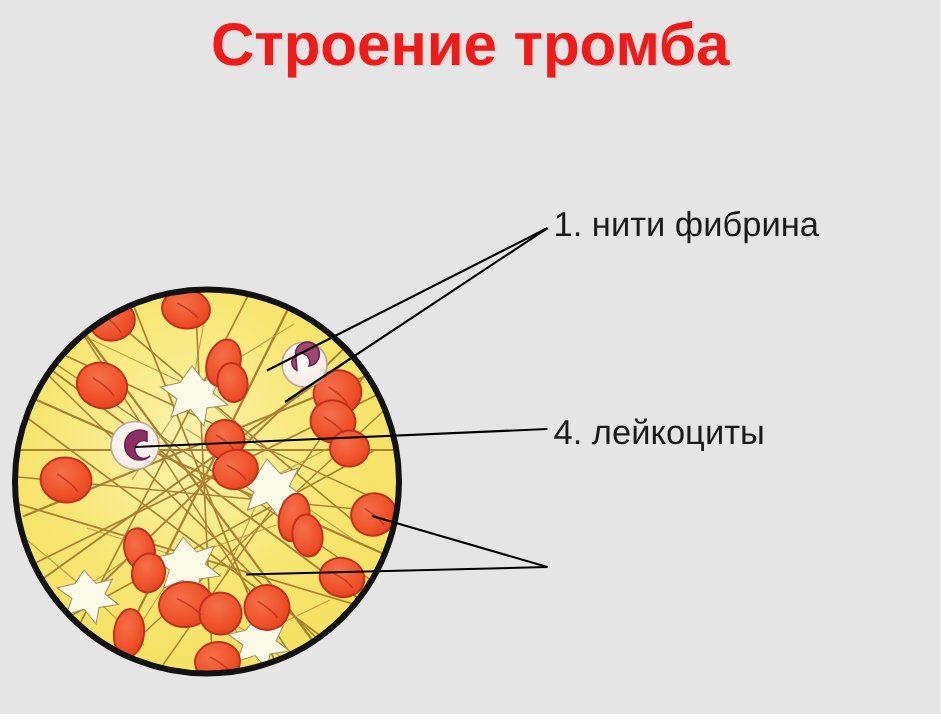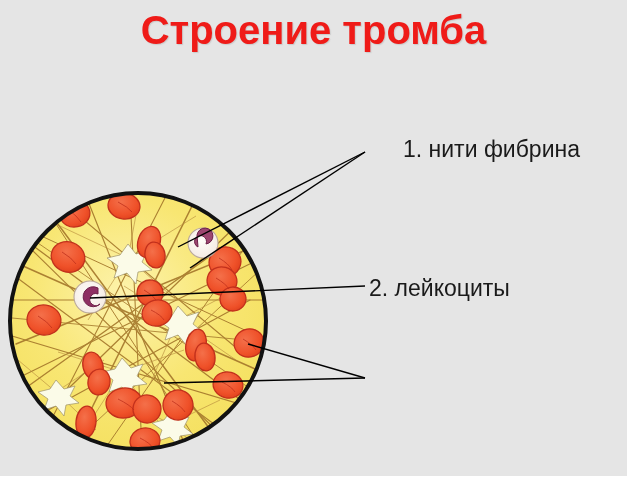--- a/index.html
+++ b/index.html
@@ -36,21 +36,21 @@
     text-shadow: 1px 1px 1px rgba(170,170,170,0.45);
     white-space: nowrap;
   }
   .callout {
     position: absolute;
     font-family: "Liberation Sans", sans-serif;
     font-size: 23px;
     color: #1a1a1a;
     white-space: nowrap;
   }
-  #label-1 { left: 369px; top: 136px; margin-left: 34px; }
+  #label-1 { left: 369px; top: 136px; }
   #label-2 { left: 369px; top: 275px; }
   #label-3 { left: 369px; top: 361px; }
 
   #figure {
     position: absolute;
     left: 0px;
     top: 0px;
     width: 627px;
     height: 480px;
   }
@@ -210,16 +210,16 @@
         <line x1="365" y1="152" x2="190" y2="268"></line>
         <line x1="365" y1="286" x2="90" y2="298"></line>
         <line x1="365" y1="378" x2="248" y2="344"></line>
         <line x1="365" y1="378" x2="164" y2="383"></line>
       </g>
     </svg>
   </div>
 
   <div class="callout" id="label-1">1. нити фибрина</div>
 
-  <div class="callout" id="label-2">2. лейкоциты</div>
+  <div class="callout" id="label-2">4. лейкоциты</div>
 
 
 </div>
 
 </body></html>

